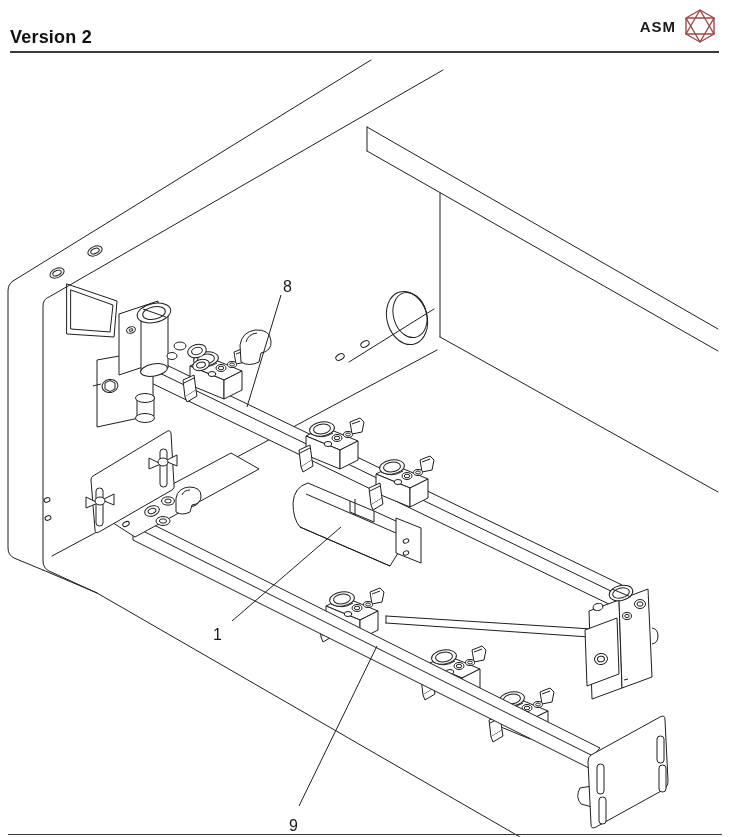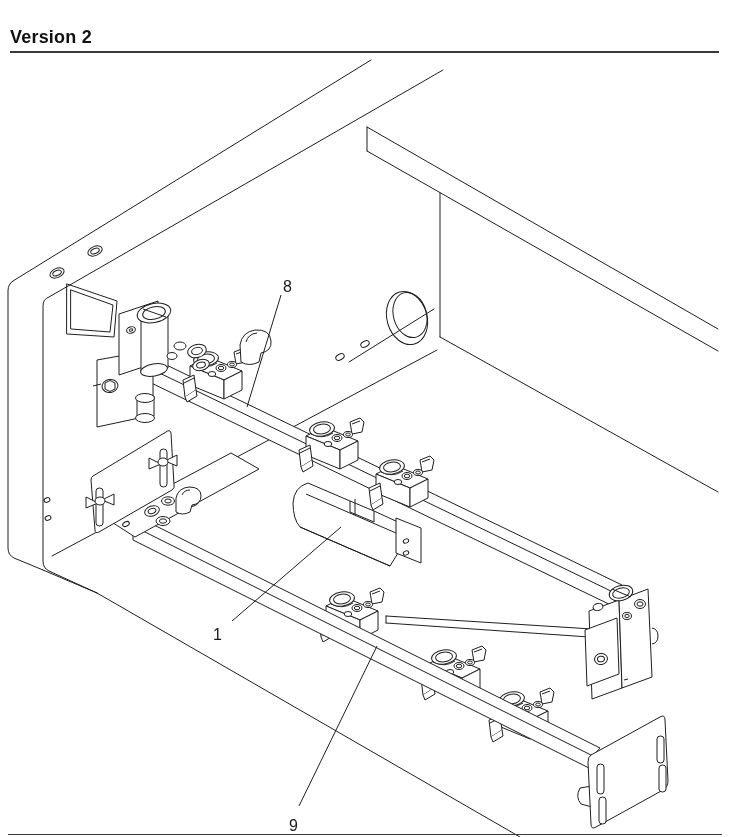--- a/index.html
+++ b/index.html
@@ -15,20 +15,30 @@
   svg text.callout{font-family:"Liberation Sans", sans-serif;font-size:16px;fill:#1a1a1a;}
 </style>
 </head>
 <body>
 
 <div class="page">
 
   <div class="page-title">Version 2</div>
   <div class="title-rule"></div>
 
+  <div class="logo">
+    <span class="logo-text">ASM</span>
+    <svg width="36" height="36" viewBox="0 0 36 36">
+      <g fill="none" stroke="#9e4747" stroke-width="1.4" stroke-linejoin="round">
+        <polygon points="18,2 32,10 32,26 18,34 4,26 4,10"></polygon>
+        <polyline points="18,2 32,26 4,26 18,2"></polyline>
+        <polyline points="4,10 32,10 18,34 4,10"></polyline>
+      </g>
+    </svg>
+  </div>
 
   <svg class="figure-svg" width="730" height="837" viewBox="0 0 730 837">
     <defs>
 
       <g id="clamp-template" stroke="#1f1f1f" stroke-width="1" stroke-linejoin="round">
 
         <path d="M44,0 L54,-4 L58,0 L56,10 L46,12 Z" fill="#fff"></path>
         <path d="M46,2 L54,-1" fill="none"></path>
 
         <path d="M0,14 L34,28 L52,19 L18,5 Z" fill="#fff"></path>

